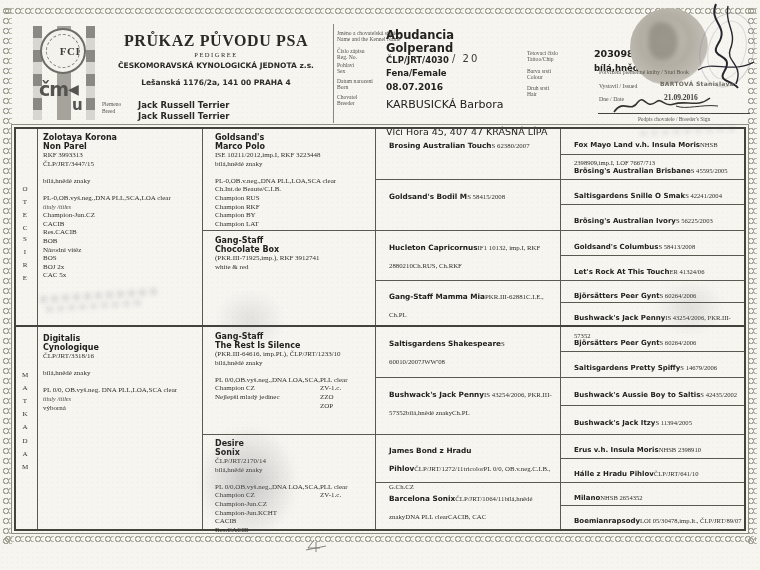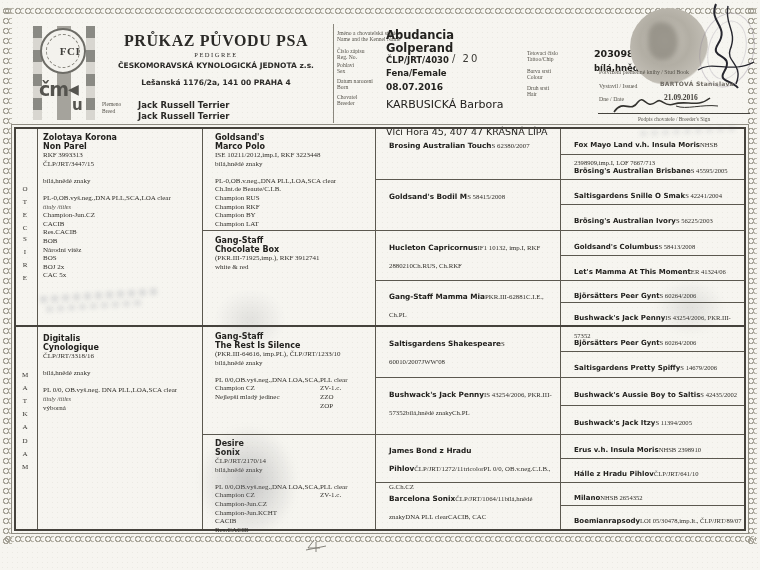--- a/index.html
+++ b/index.html
@@ -327,21 +327,21 @@
       <span class="nm4">Fox Mayo Land v.h. Insula Moris</span><span class="dt4">NHSB 2398909,imp.I, LOF 7667/713</span></div>
     <div class="cell" style="left:545px;top:26px;width:182px;height:23px;padding:4px 0 0 13px;">
       <span class="nm4">Brösing's Australian Brisbane</span><span class="dt4">S 45595/2005</span></div>
     <div class="cell" style="left:545px;top:51px;width:182px;height:23px;padding:4px 0 0 13px;">
       <span class="nm4">Saltisgardens Snille O Smak</span><span class="dt4">S 42241/2004</span></div>
     <div class="cell" style="left:545px;top:76px;width:182px;height:24px;padding:4px 0 0 13px;">
       <span class="nm4">Brösing's Australian Ivory</span><span class="dt4">S 56225/2003</span></div>
     <div class="cell" style="left:545px;top:102px;width:182px;height:23px;padding:4px 0 0 13px;">
       <span class="nm4">Goldsand's Columbus</span><span class="dt4">S 58413/2008</span></div>
     <div class="cell" style="left:545px;top:127px;width:182px;height:23px;padding:4px 0 0 13px;">
-      <span class="nm4">Let's Mamma At This Moment</span><span class="dt4">ER 41324/06</span></div>
+      <span class="nm4">Let's Rock At This Touch</span><span class="dt4">ER 41324/06</span></div>
     <div class="cell" style="left:545px;top:152px;width:182px;height:20px;padding:3px 0 0 13px;">
       <span class="nm4">Björsätters Peer Gynt</span><span class="dt4">S 60264/2006</span></div>
     <div class="cell" style="left:545px;top:174px;width:182px;height:21px;padding:3px 0 0 13px;">
       <span class="nm4">Bushwack's Jack Penny</span><span class="dt4">IS 43254/2006, PKR.III-57352</span></div>
     <div class="cell" style="left:545px;top:198px;width:182px;height:23px;padding:4px 0 0 13px;">
       <span class="nm4">Björsätters Peer Gynt</span><span class="dt4">S 60264/2006</span></div>
     <div class="cell" style="left:545px;top:223px;width:182px;height:24px;padding:4px 0 0 13px;">
       <span class="nm4">Saltisgardens Pretty Spiffy</span><span class="dt4">S 14679/2006</span></div>
     <div class="cell" style="left:545px;top:249px;width:182px;height:26px;padding:5px 0 0 13px;">
       <span class="nm4">Bushwack's Aussie Boy to Saltis</span><span class="dt4">S 42435/2002</span></div>

